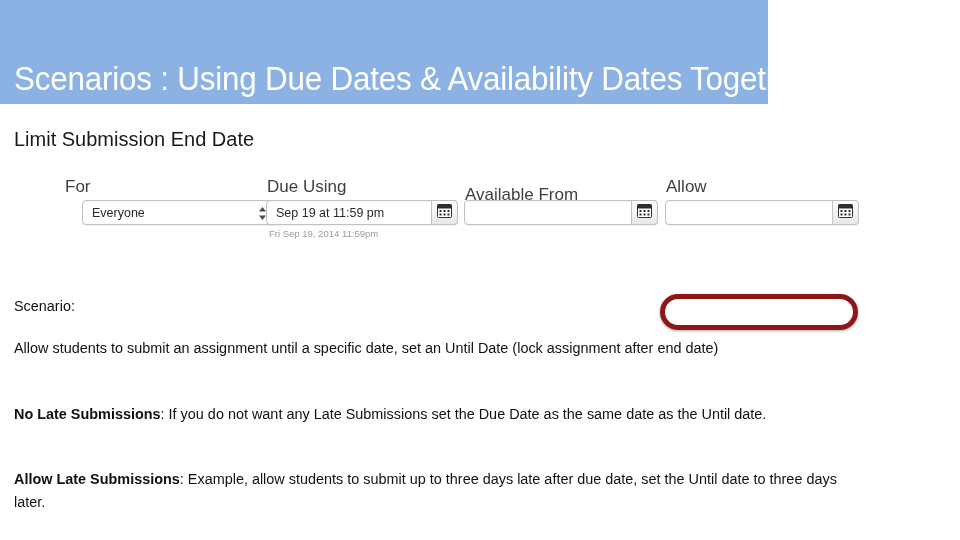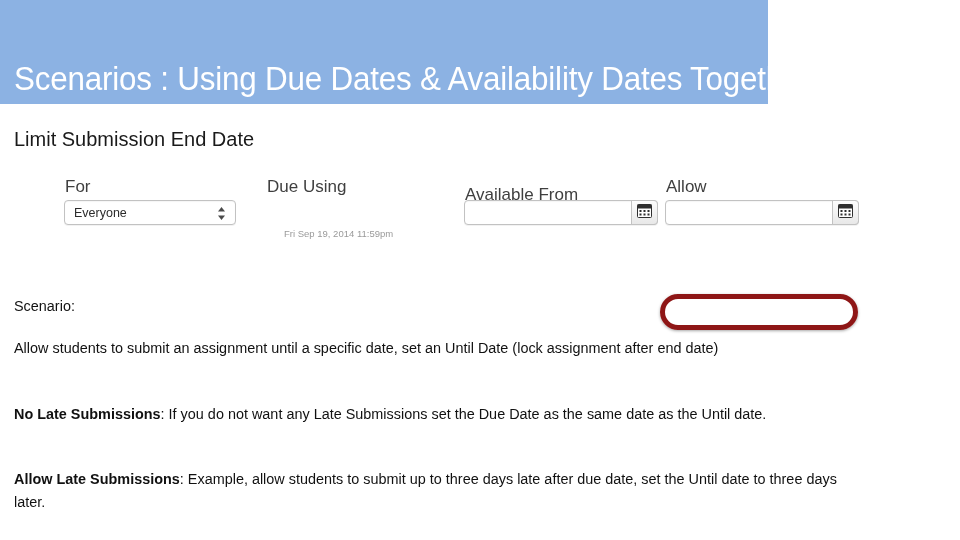--- a/index.html
+++ b/index.html
@@ -170,34 +170,51 @@
 </div>
 
 <div id="slide-body">
 
   <div id="heading-limit">Limit Submission End Date</div>
 
   <div id="form-screenshot">
 
     <div class="field-label" style="left:10px; top:10px;">For</div>
 
-    <div class="field-box" style="left:9px; top:30px; width:172px;">
+    <div class="field-box" style="left:27px; top:30px; width:195px;">
       <span class="field-value">Everyone</span>
       <span class="stepper-icon">
         <svg width="9" height="15" viewBox="0 0 9 15">
           <polygon points="4.5,1 8,5.5 1,5.5" fill="#4a4a4a"></polygon>
           <polygon points="4.5,14 8,9.5 1,9.5" fill="#4a4a4a"></polygon>
         </svg>
       </span>
     </div>
 
     <div class="field-label" style="left:212px; top:10px;">Due Using</div>
 
-
-    <div class="helper-text" style="left:229px; top:58px;">Fri Sep 19, 2014 11:59pm</div>
+    <div class="field-box" style="left:211px; top:30px; width:192px;">
+      <span class="field-value">Sep 19 at 11:59 pm</span>
+      <span class="calendar-btn">
+        <span>
+          <svg width="15" height="14" viewBox="0 0 15 14">
+            <rect x="0.5" y="0.5" width="14" height="13" rx="1" fill="#ffffff" stroke="#2f2f2f"></rect>
+            <rect x="0.5" y="0.5" width="14" height="4" fill="#2f2f2f"></rect>
+            <rect x="2.5" y="6" width="2" height="2" fill="#2f2f2f"></rect>
+            <rect x="6.5" y="6" width="2" height="2" fill="#2f2f2f"></rect>
+            <rect x="10.5" y="6" width="2" height="2" fill="#2f2f2f"></rect>
+            <rect x="2.5" y="9.5" width="2" height="2" fill="#2f2f2f"></rect>
+            <rect x="6.5" y="9.5" width="2" height="2" fill="#2f2f2f"></rect>
+            <rect x="10.5" y="9.5" width="2" height="2" fill="#2f2f2f"></rect>
+          </svg>
+        </span>
+      </span>
+    </div>
+
+    <div class="helper-text" style="left:214px; top:58px;">Fri Sep 19, 2014 11:59pm</div>
 
     <div class="field-label" style="left:410px; top:18px;">Available From</div>
 
     <div class="field-box" style="left:409px; top:30px; width:194px;">
       <span class="field-value"></span>
       <span class="calendar-btn">
         <span>
           <svg width="15" height="14" viewBox="0 0 15 14">
             <rect x="0.5" y="0.5" width="14" height="13" rx="1" fill="#ffffff" stroke="#2f2f2f"></rect>
             <rect x="0.5" y="0.5" width="14" height="4" fill="#2f2f2f"></rect>

